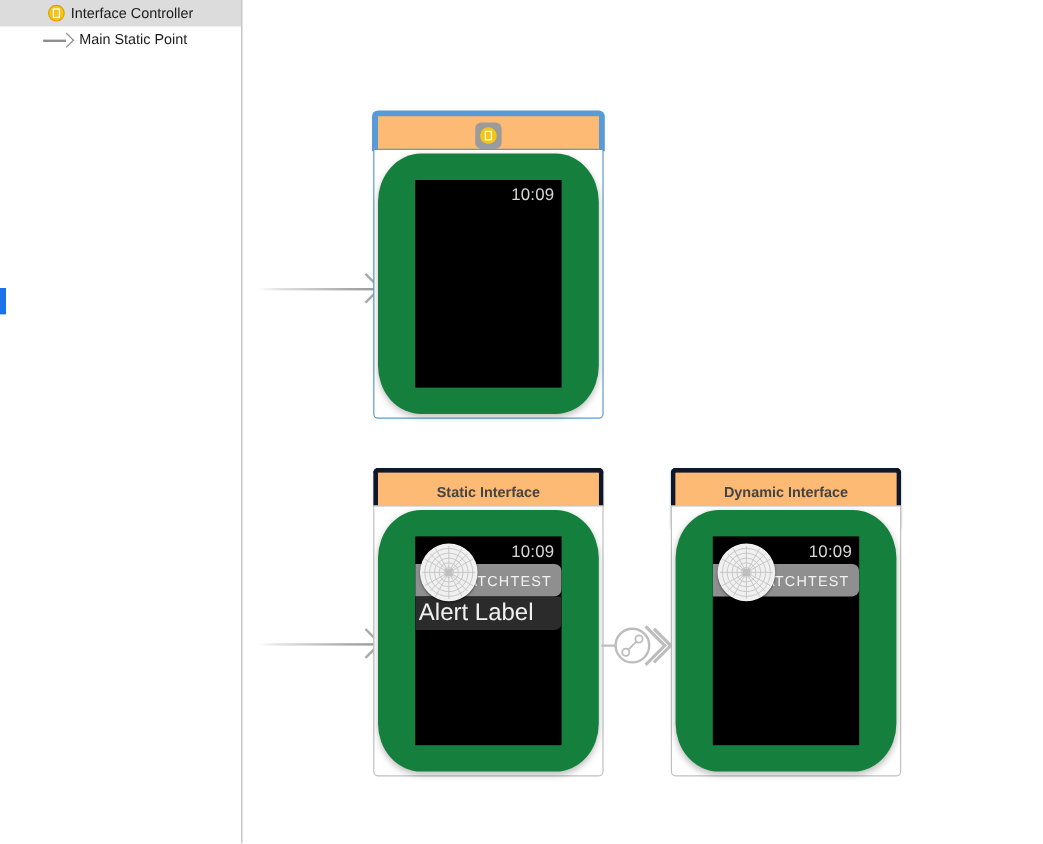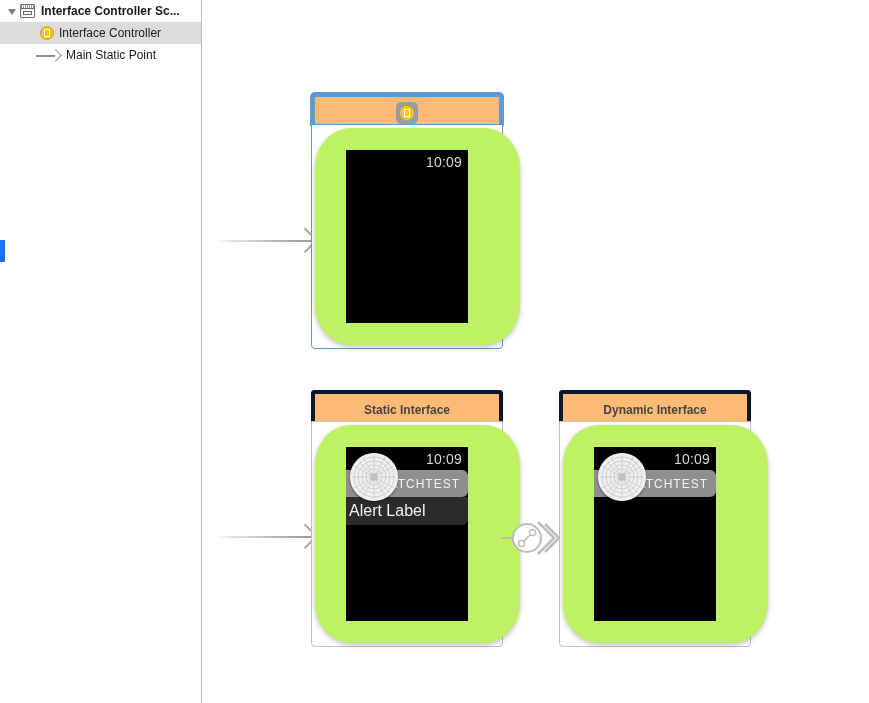--- a/index.html
+++ b/index.html
@@ -205,24 +205,23 @@
     position: absolute;
     left: 4px; top: 3px;
     width: 6px; height: 8px;
     border: 1.5px solid #ffffff;
     box-sizing: border-box;
   }
 
   
   .watch {
     position: absolute;
-    background: #bef264;
+    background: #15803d;
     border-radius: 36px / 40px;
     box-shadow: 0 2px 5px rgba(0,0,0,0.25);
-    padding-left: 21px;
   }
   .watch-screen {
     position: absolute;
     background: #000000;
     overflow: hidden;
   }
   .wtime {
     position: absolute;
     right: 6px; top: 4px;
     color: #d8d8d8;
@@ -255,21 +254,21 @@
     height: 28px;
     background: #2b2b2b;
     display: flex;
     align-items: center;
     padding-left: 3px;
     box-sizing: border-box;
     border-radius: 0 0 6px 0;
   }
   .alert-label-row .txt {
     color: #f0f0f0;
-    font-size: 16px;
+    font-size: 20px;
   }
 
   
   .appicon {
     position: absolute;
     border-radius: 50%;
     background: #f4f4f4;
     box-shadow: 0 1px 2px rgba(0,0,0,0.5);
     overflow: hidden;
   }
@@ -297,25 +296,20 @@
 
   .segue { position: absolute; }
 </style>
 </head>
 <body>
 
 <div id="sidebar">
 
   <div id="left-marker" style="top:240px;height:22px;"></div>
 
-  <div class="outline-row group" style="top:0px;">
-    <span class="twisty open"></span>
-    <span class="icon-scene"></span>
-    <span class="row-label">Interface Controller Sc...</span>
-  </div>
 
   <div class="outline-row selected" style="padding-left:40px;">
     <span class="icon-ctrl"></span>
     <span class="row-label">Interface Controller</span>
   </div>
 
   <div class="outline-row" style="padding-left:22px;">
     <span class="icon-entry"></span>
     <span class="row-label">Main Static Point</span>
   </div>

